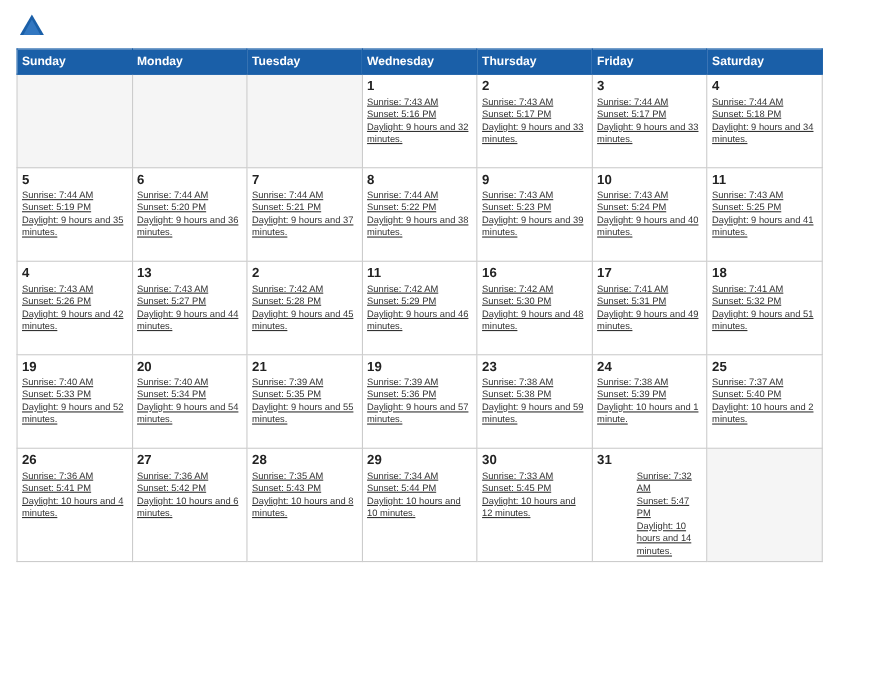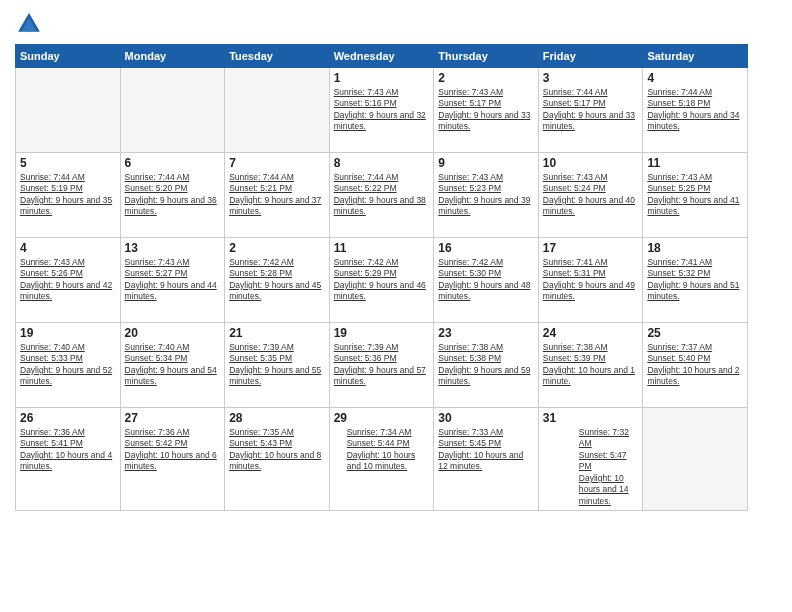--- a/index.html
+++ b/index.html
@@ -311,21 +311,21 @@
 Daylight: 10 hours and 6 minutes.</div>
           </td>
           <td>
             <span class="day-num">28</span>
             <div class="day-info" style="white-space: pre-line;">Sunrise: 7:35 AM
 Sunset: 5:43 PM
 Daylight: 10 hours and 8 minutes.</div>
           </td>
           <td>
             <span class="day-num">29</span>
-            <div class="day-info" style="white-space: pre-line; margin-left: 13px;">Sunrise: 7:34 AM
+            <div class="day-info" style="white-space: pre-line;">Sunrise: 7:34 AM
 Sunset: 5:44 PM
 Daylight: 10 hours and 10 minutes.</div>
           </td>
           <td>
             <span class="day-num">30</span>
             <div class="day-info" style="white-space: pre-line;">Sunrise: 7:33 AM
 Sunset: 5:45 PM
 Daylight: 10 hours and 12 minutes.</div>
           </td>
           <td>

